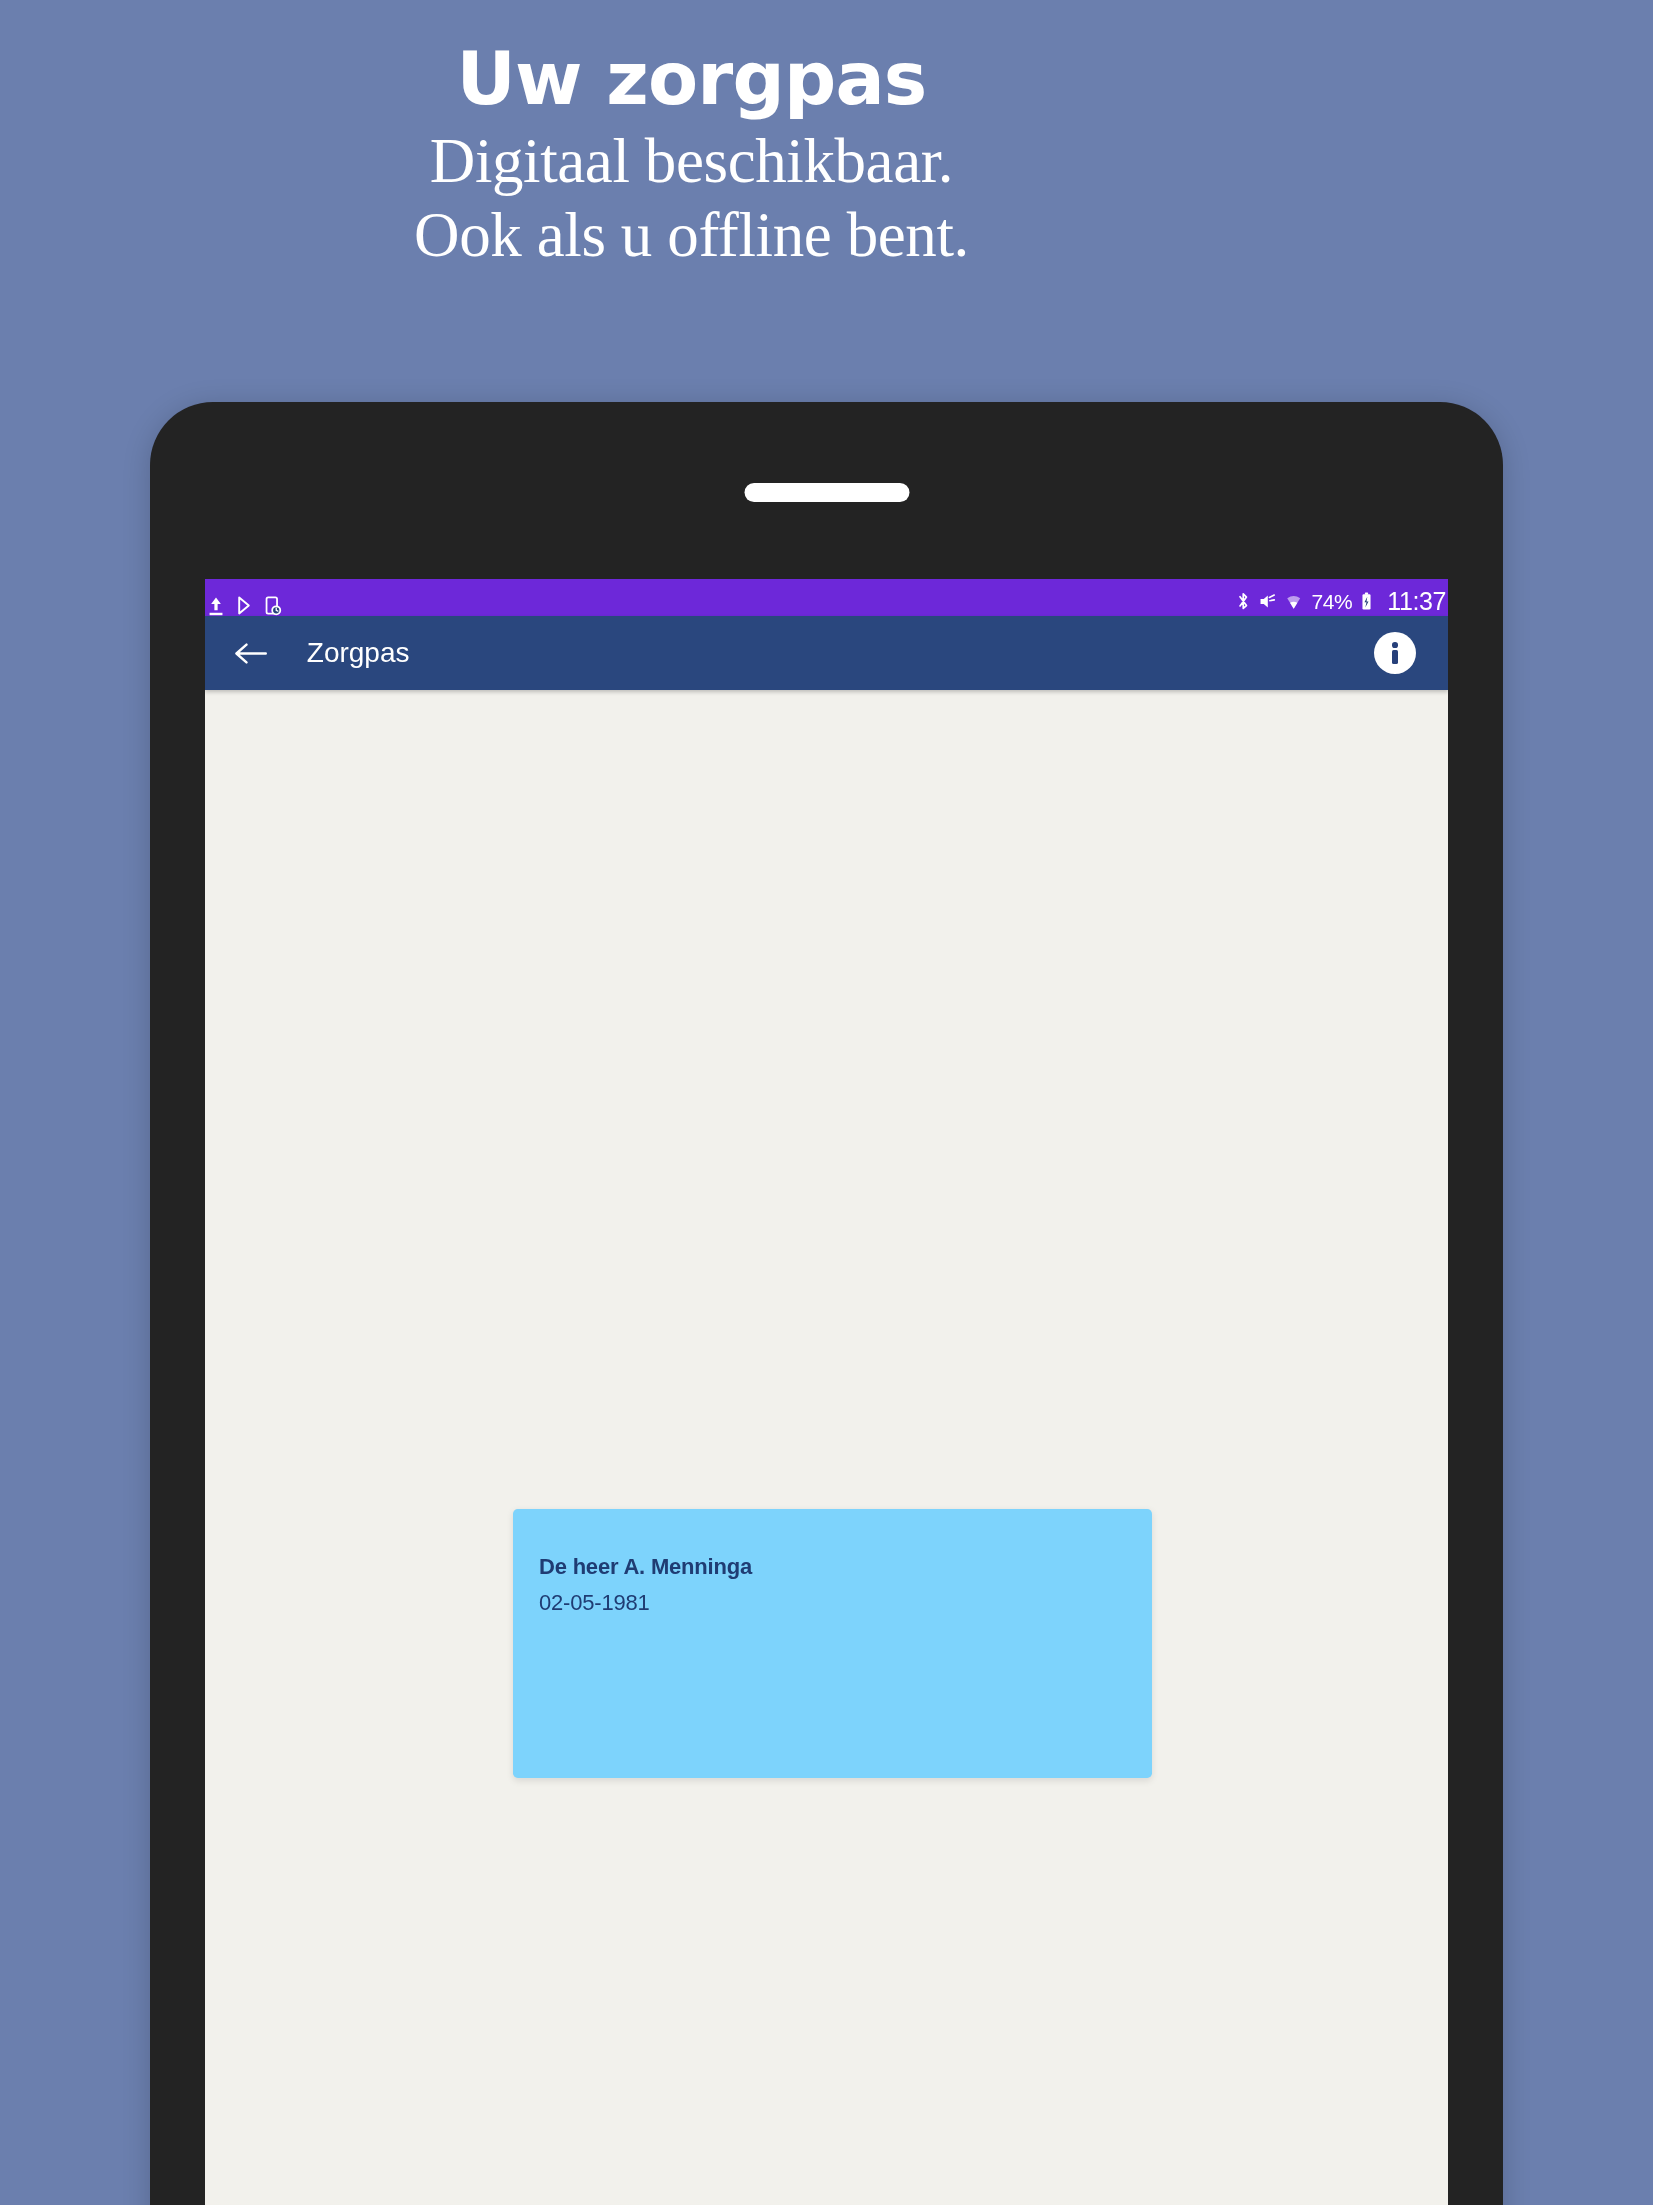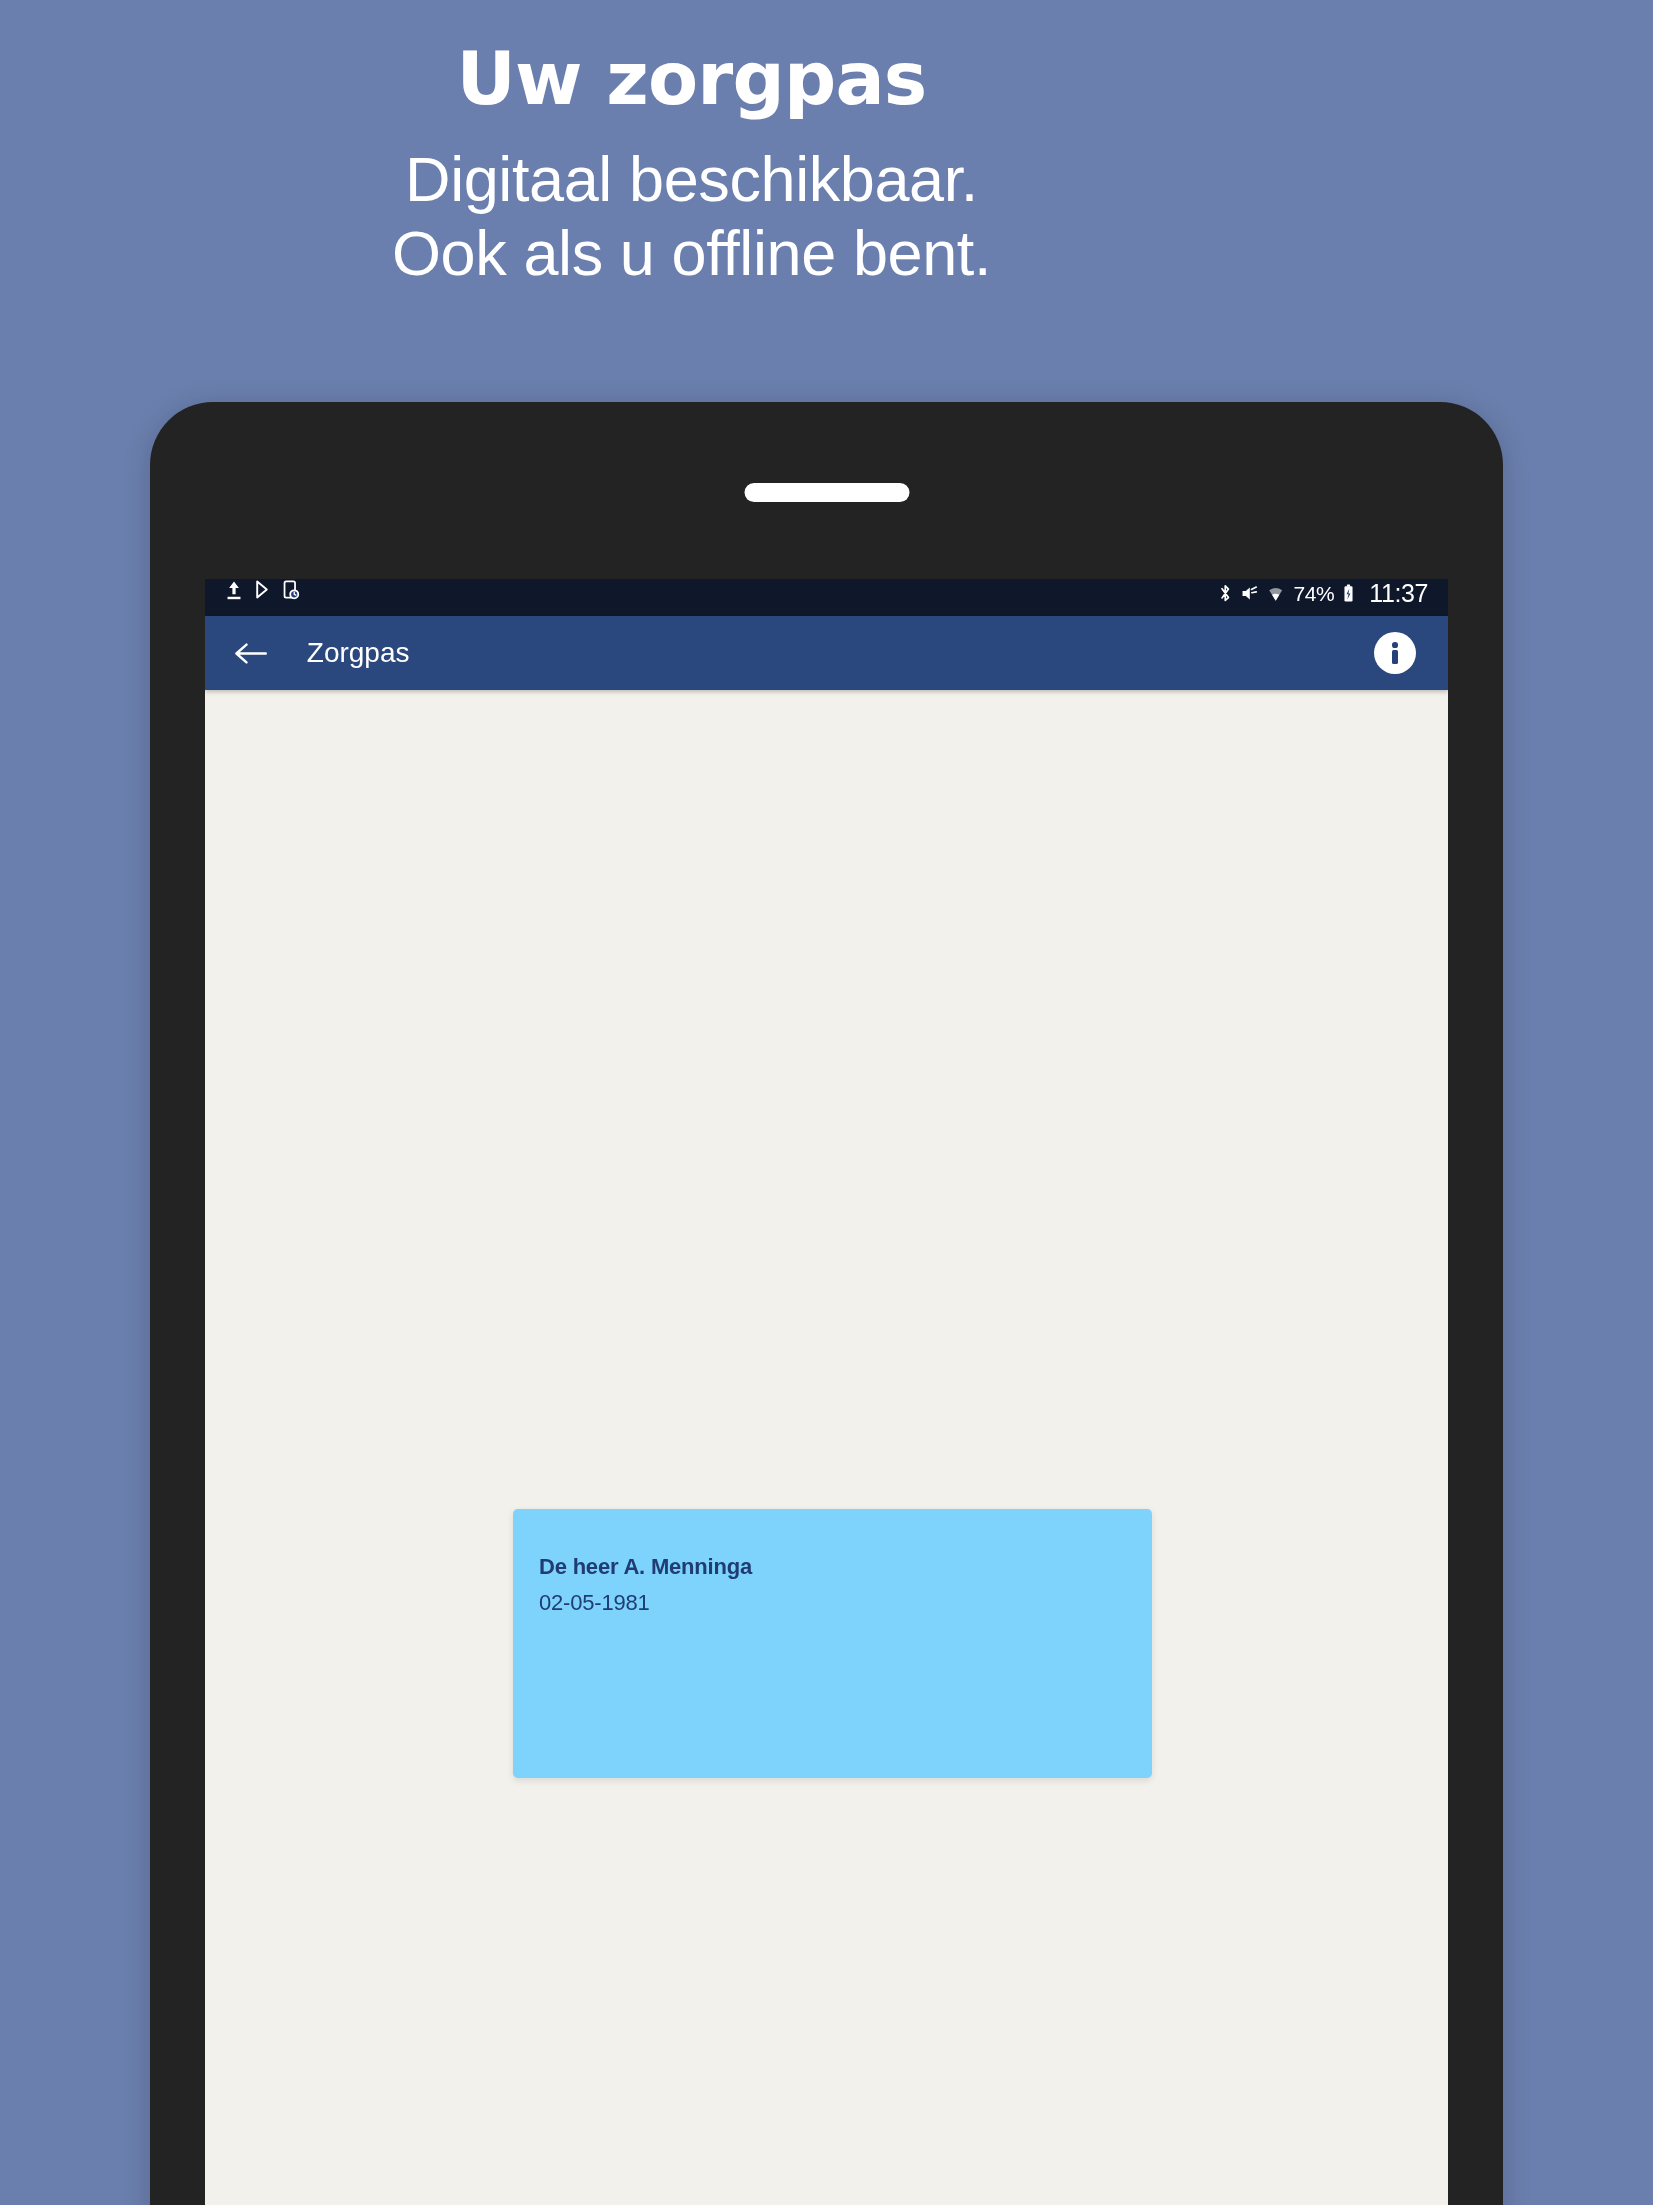--- a/index.html
+++ b/index.html
@@ -26,25 +26,25 @@
   }
   .promo-title {
     font-family: "DejaVu Sans", sans-serif;
     font-weight: bold;
     font-size: 73px;
     line-height: 1.0;
     letter-spacing: -0.8px;
     margin-top: 42px;
   }
   .promo-sub {
-    font-family: Liberation Sans, sans-serif;
+    font-family: Liberation Serif, serif;
     font-weight: 300;
     font-size: 63px;
     line-height: 1.02;
-    margin-top: 32px;
+    margin-top: 14px;
     letter-spacing: -0.4px;
   }
   .promo-sub .l2 {
     display: block;
     margin-top: 9.7px;
   }
 
   
   .device {
     position: absolute;
@@ -77,25 +77,25 @@
     height: 1664px;
     background: #F2F1EC;
     overflow: hidden;
     display: flex;
     flex-direction: column;
   }
 
   
   .statusbar {
     height: 37px;
-    background: #0f172a;
-    display: flex;
-    align-items: flex-start;
+    background: #6d28d9;
+    display: flex;
+    align-items: flex-end;
     justify-content: space-between;
-    padding: 0 20px;
+    padding: 0 2px;
     flex: 0 0 auto;
     color: #FFFFFF;
   }
   .sb-left, .sb-right {
     display: flex;
     align-items: center;
     gap: 11.3px;
   }
   .sb-right { gap: 8px; }
   .sb-icon {

